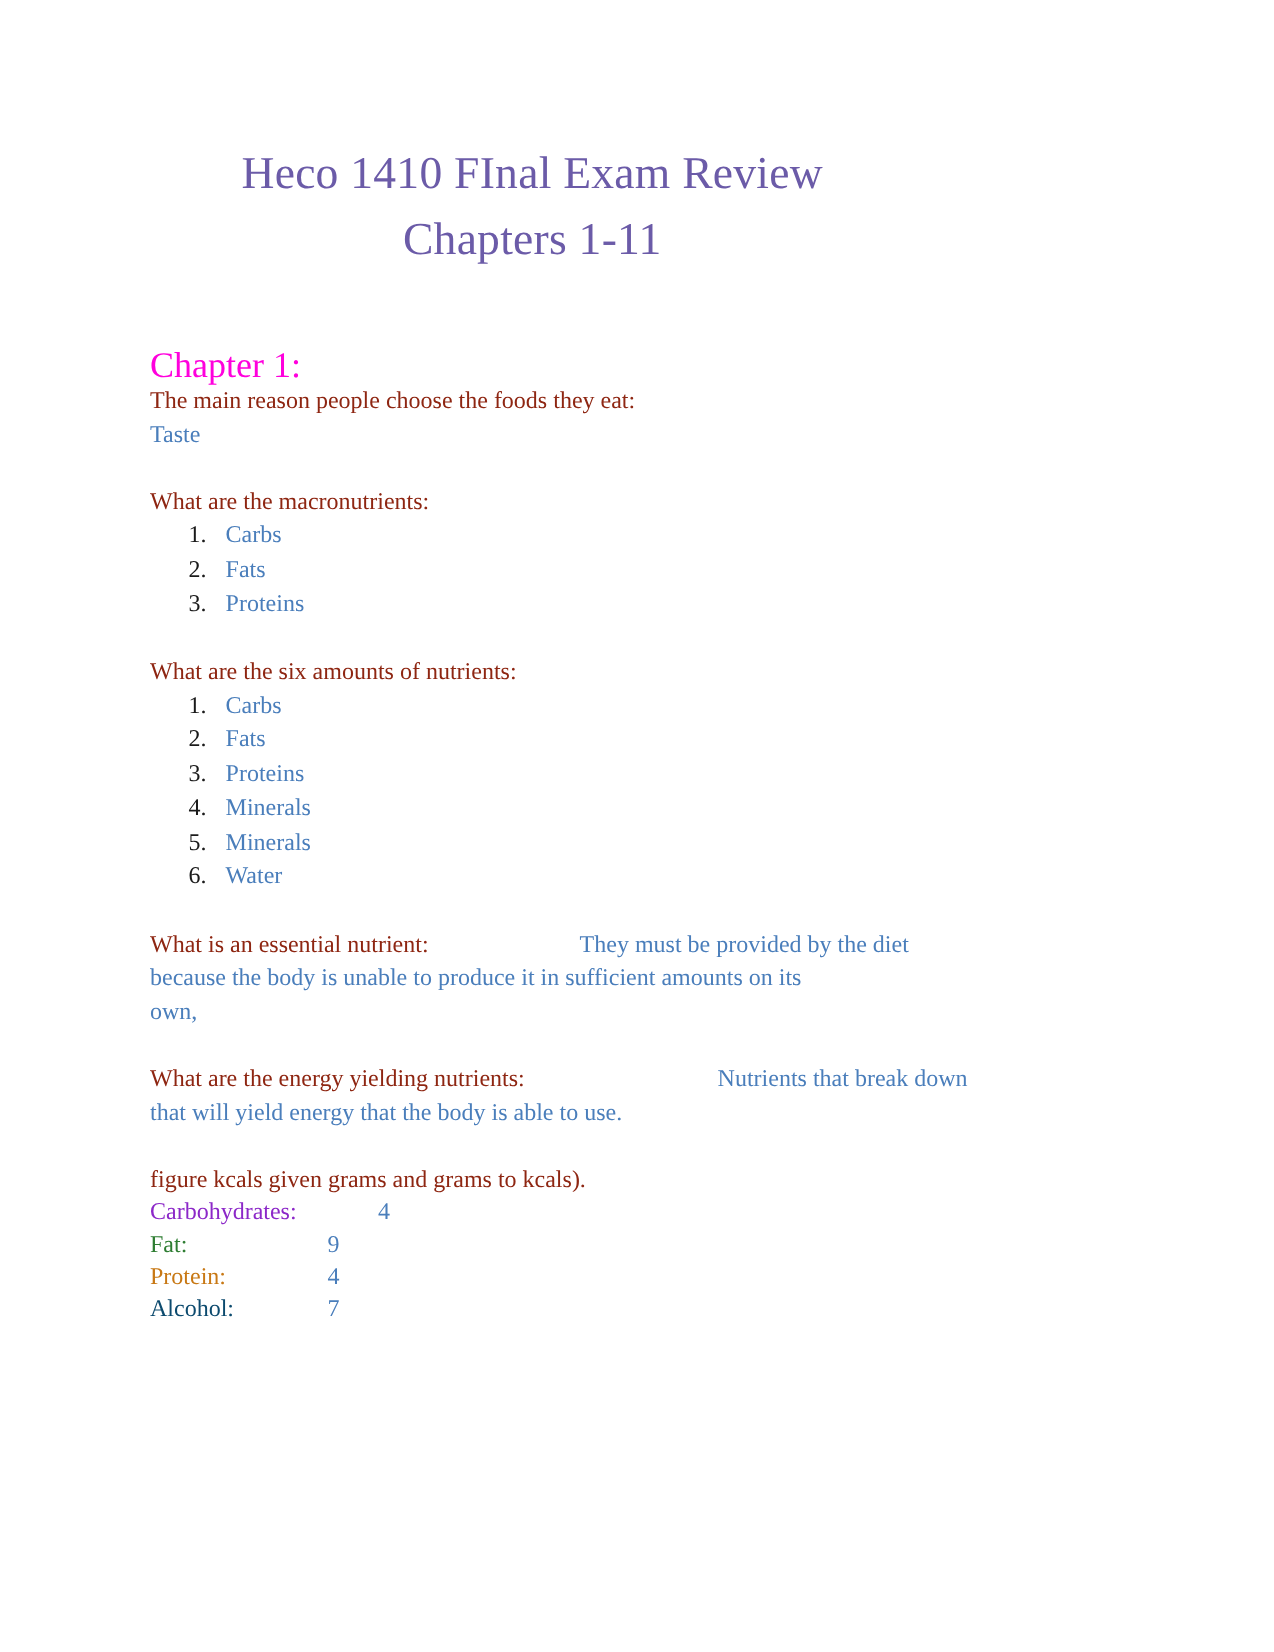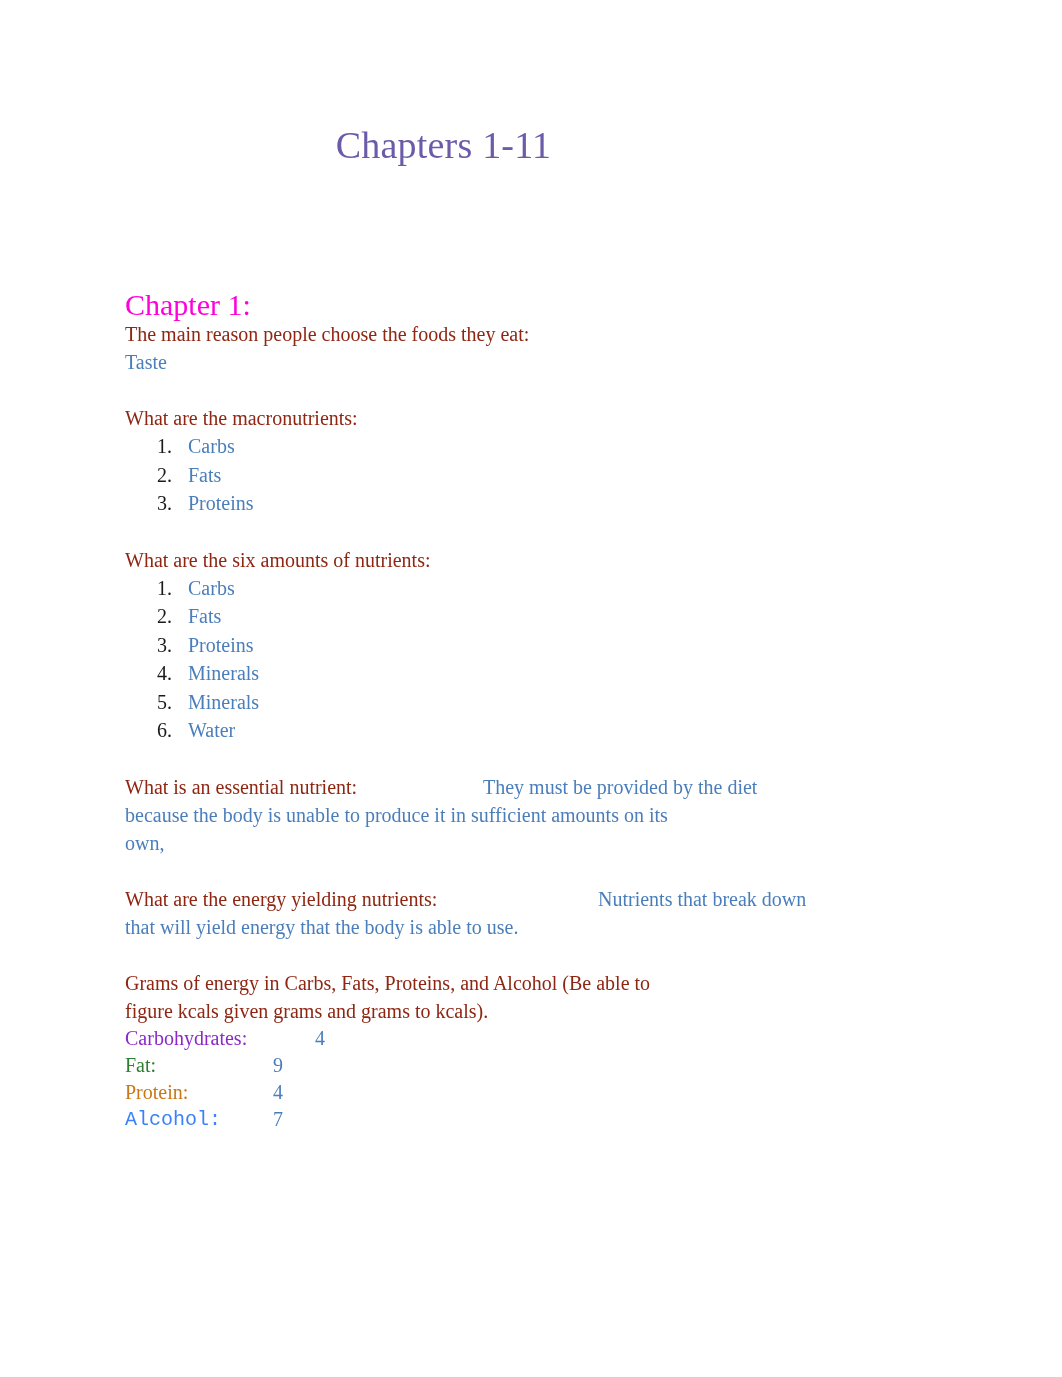--- a/index.html
+++ b/index.html
@@ -157,20 +157,21 @@
   .er-fat::after  { background: linear-gradient(90deg, rgba(40,140,40,0.06), rgba(40,140,40,0)); }
   .er-prot::after { background: linear-gradient(90deg, rgba(200,120,20,0.06), rgba(200,120,20,0)); }
   .er-alc::after  { background: linear-gradient(90deg, rgba(0,200,210,0.085), rgba(0,200,210,0)); }
 </style>
 </head>
 <body>
 
 <div class="page">
 
   <div class="title-block">
+    <div class="title-line" style="color: rgb(107, 91, 168);">Heco 1410 FInal Exam Review</div>
     <div class="title-line" style="color: rgb(107, 91, 168);">Chapters 1-11</div>
   </div>
 
   <div class="body-col">
 
     <div>
       <span class="chapter-heading" style="color: rgb(255, 0, 221);">Chapter 1:</span>
     </div>
 
     <p class="q hl">The main reason people choose the foods they eat:</p>
@@ -236,34 +237,33 @@
     <div class="gap-md"></div>
 
     <div class="qa-row hl">
       <span class="qpart">What are the energy yielding nutrients:</span>
       <span class="apart at-473">Nutrients that break down</span>
     </div>
     <p class="a">that will yield energy that the body is able to use.</p>
 
     <div class="gap-md"></div>
 
-    <p class="q hl hl-wide"> Grams of energy in Carbs, Fats, Proteins, and Alcohol (Be able to</p>
     <p class="q hl">figure kcals given grams and grams to kcals).</p>
 
     <div class="energy-row er-carb">
       <span class="lbl" style="color: rgb(140, 40, 200); font-family: Liberation Serif, serif;">Carbohydrates:</span>
       <span class="val tab1">4</span>
     </div>
     <div class="energy-row er-fat">
       <span class="lbl" style="color: rgb(46, 125, 50);">Fat:</span>
       <span class="val tab2">9</span>
     </div>
     <div class="energy-row er-prot">
       <span class="lbl" style="color: rgb(200, 120, 20);">Protein:</span>
       <span class="val tab2">4</span>
     </div>
     <div class="energy-row er-alc">
-      <span class="lbl" style="color: #3b82f6; font-family: Liberation Mono, monospace;">Alcohol:</span>
+      <span class="lbl" style="color: #0c4a6e;">Alcohol:</span>
       <span class="val tab2">7</span>
     </div>
 
   </div>
 </div>
 
 </body></html>

